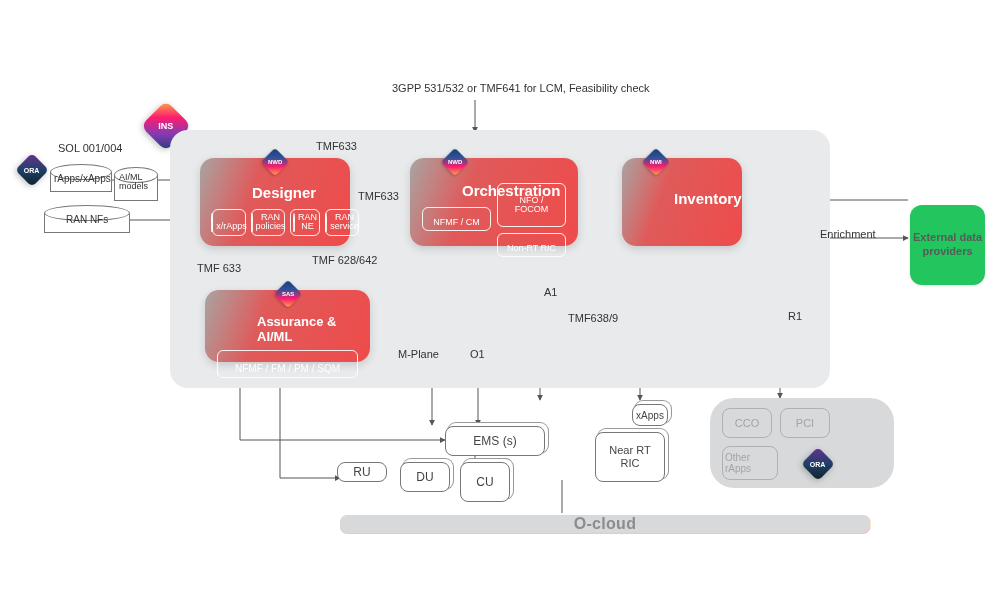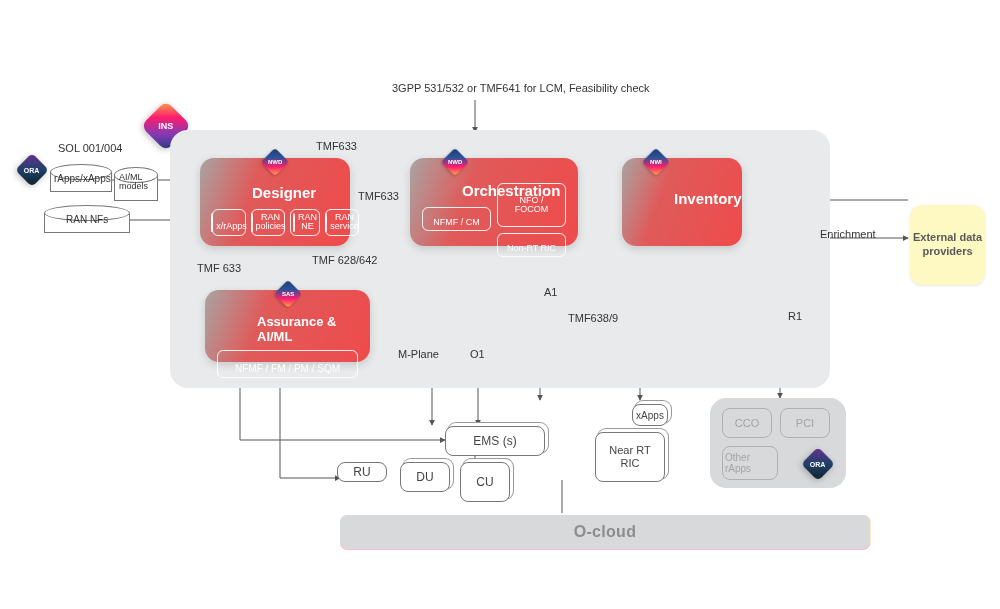--- a/index.html
+++ b/index.html
@@ -74,41 +74,41 @@
     border-top:none; background:#fff;
   }
   .db::before {
     content:""; position:absolute; left:-1px; right:-1px; top:-8px; height:14px;
     border:1px solid #777; border-radius:50%; background:#fff;
   }
   .db-label { position:absolute; font-size:10px; color:#333; white-space:nowrap; }
 
   .ext-box {
     position:absolute; left:910px; top:205px; width:75px; height:80px;
-    background:#fef9c3; border-radius:12px; color:#5a5a5a;
+    background:#22c55e; border-radius:12px; color:#5a5a5a;
     display:flex; align-items:center; justify-content:center;
     text-align:center; font-size:11px; font-weight:600; line-height:1.25;
     box-shadow: 0 1px 3px rgba(0,0,0,.1);
   }
 
   .node-box {
     position:absolute; border:1px solid #777; border-radius:8px; background:#fff;
     display:flex; align-items:center; justify-content:center;
     font-size:12px; color:#444;
   }
   .stack-shadow { box-shadow: 3px -3px 0 #fff, 3px -3px 0 1px #999; }
 
   .rapp-panel {
-    position:absolute; left:710px; top:398px; width:136px; height:90px;
-    background:#d8d9db; border-radius:16px; padding:8px;
+    position:absolute; left:710px; top:398px; width:184px; height:90px;
+    background:#d8d9db; border-radius:24px; padding:8px;
   }
   .rapp-chip { position:absolute; border:1px solid #aeb0b3; border-radius:8px; color:#a2a4a7; font-size:11px; background:#d8d9db; display:flex; align-items:center; justify-content:center; }
 
   .ocloud {
-    position:absolute; left:340px; top:515px; width:530px; height:34px;
+    position:absolute; left:340px; top:515px; width:530px; height:18px;
     background:#d8d9db; border-radius:7px; color:#8c8d90; font-weight:600;
     display:flex; align-items:center; justify-content:center; letter-spacing:.3px;
     box-shadow: 0 1px 0 rgba(253,29,110,.3), 1px 0 0 rgba(252,176,69,.3);
   }
 
   .label { position:absolute; font-size:11px; color:#333; white-space:nowrap; }
 
   
   .orch-grid { display:grid; grid-template-columns: 1fr 1fr; grid-template-rows:auto auto; gap:6px; margin-top:8px; }
   .orch-grid .chip { min-height:24px; }

